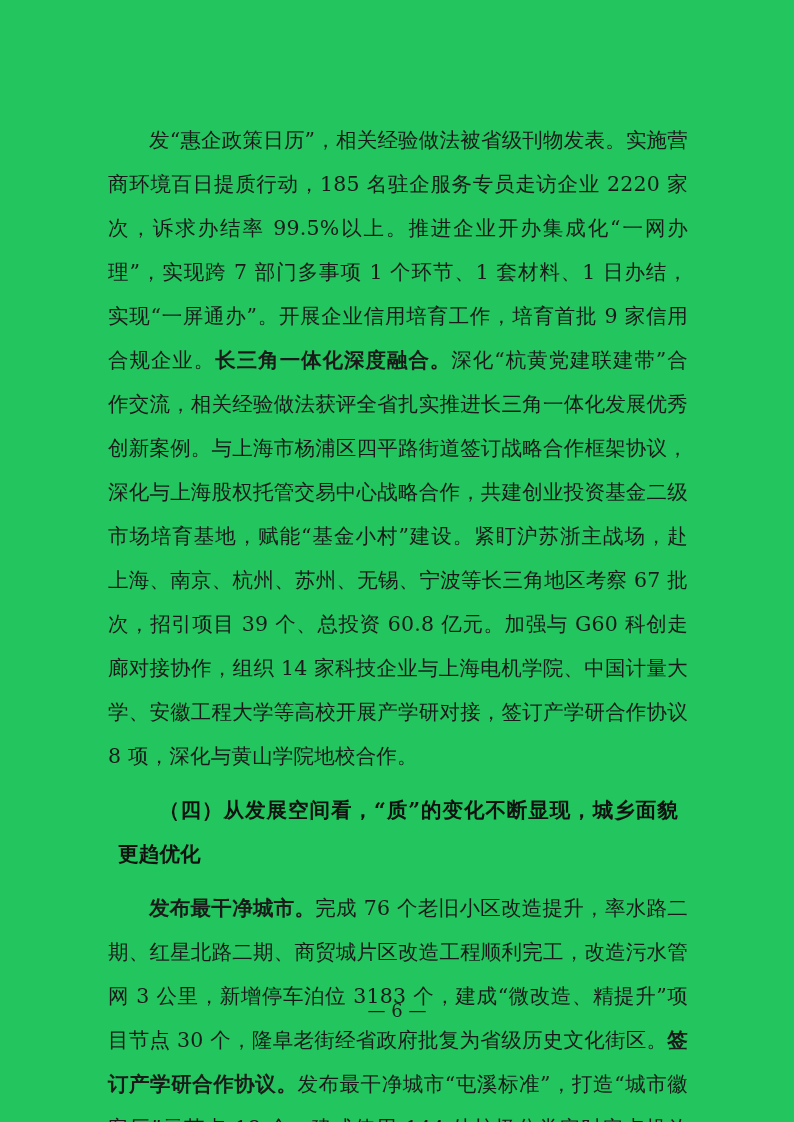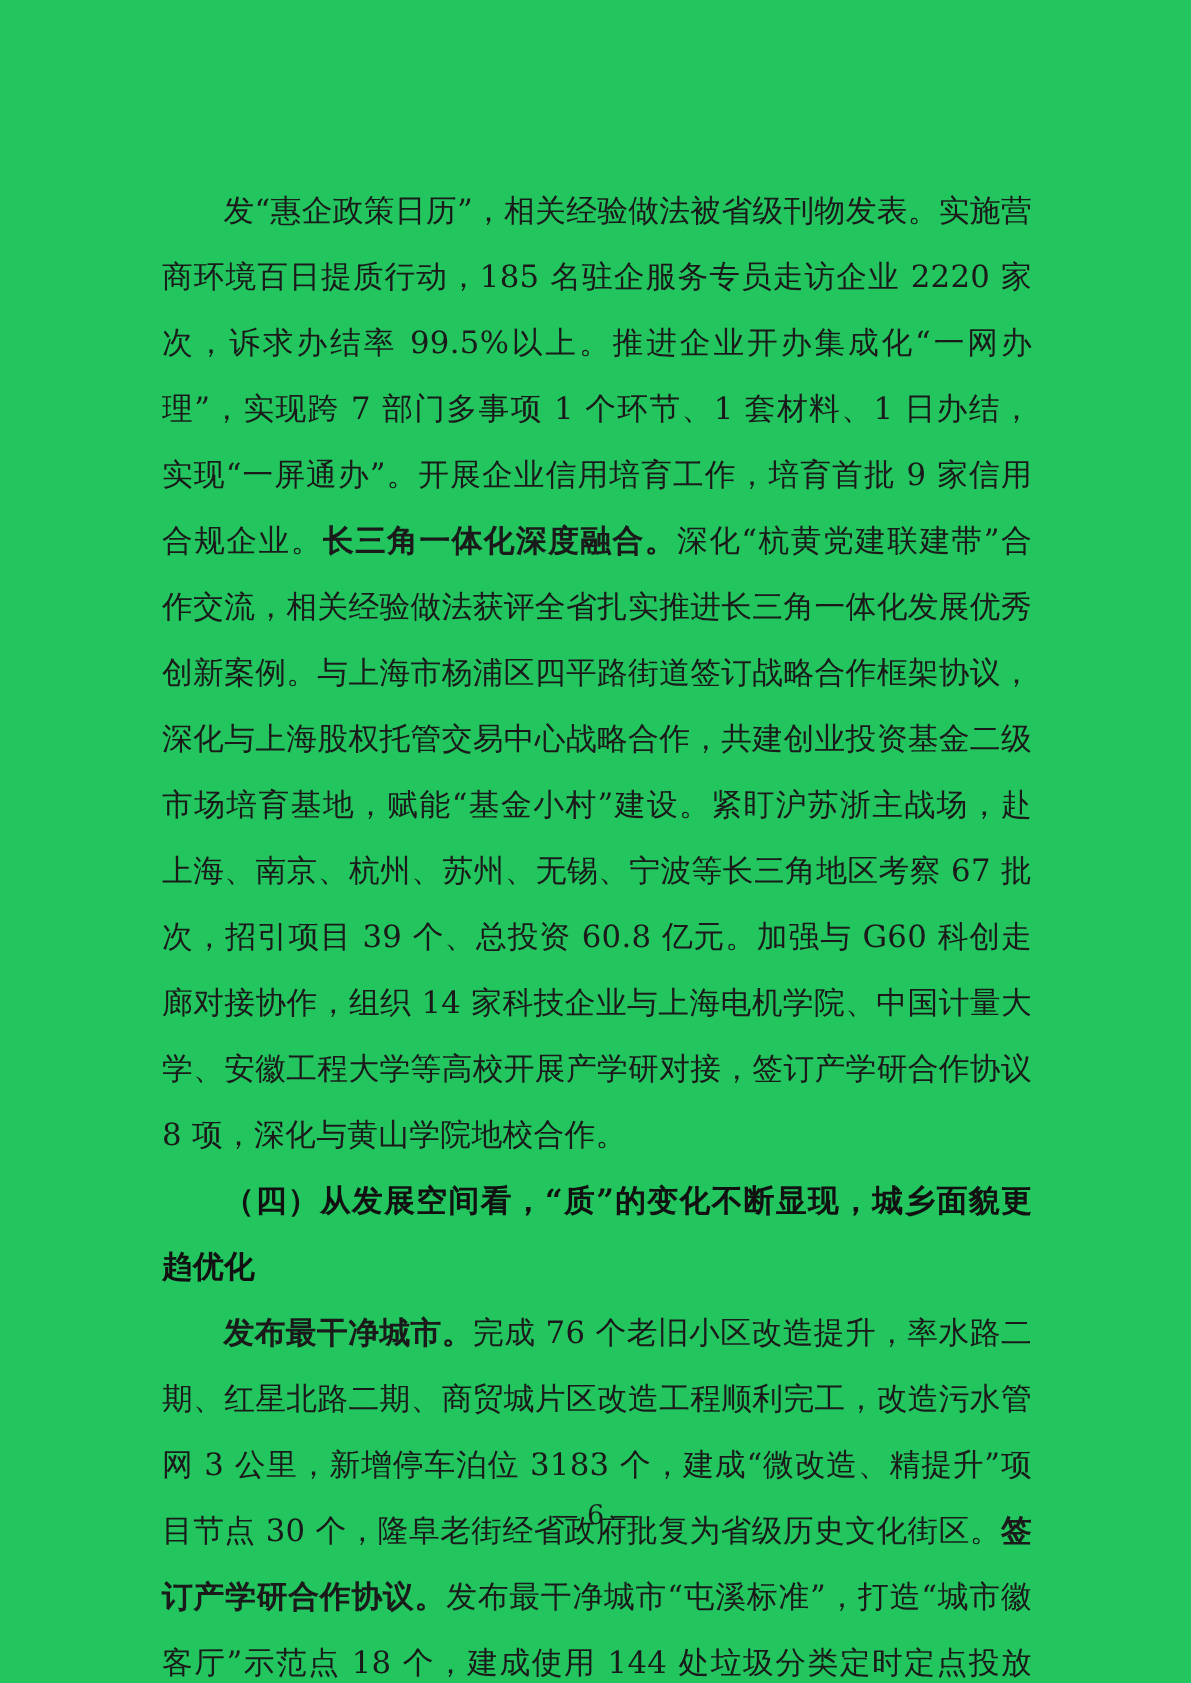--- a/index.html
+++ b/index.html
@@ -39,21 +39,21 @@
   .bold {
     font-weight: bold;
   }
   .heading {
     font-size: 20.5px;
     line-height: 44px;
     font-weight: bold;
     color: #111111;
     text-align: justify;
     text-justify: inter-character;
-    margin: 0;
+    margin: 10px;
     text-indent: 41px;
     letter-spacing: 0.2px;
   }
   .footer {
     position: absolute;
     left: 0;
     top: 1000px;
     width: 794px;
     text-align: center;
     font-size: 18px;

